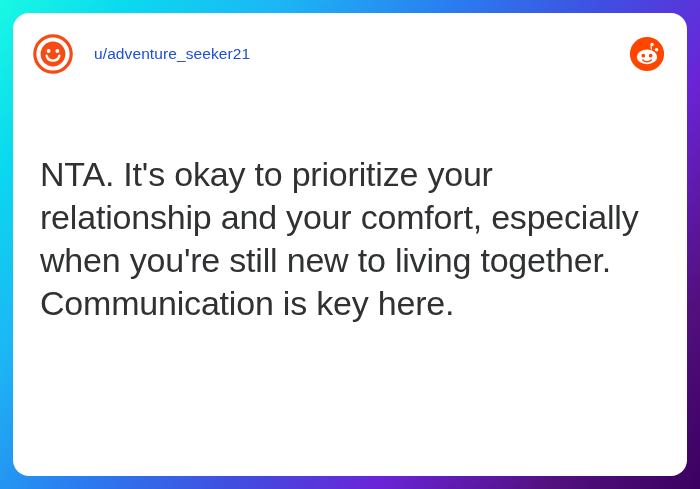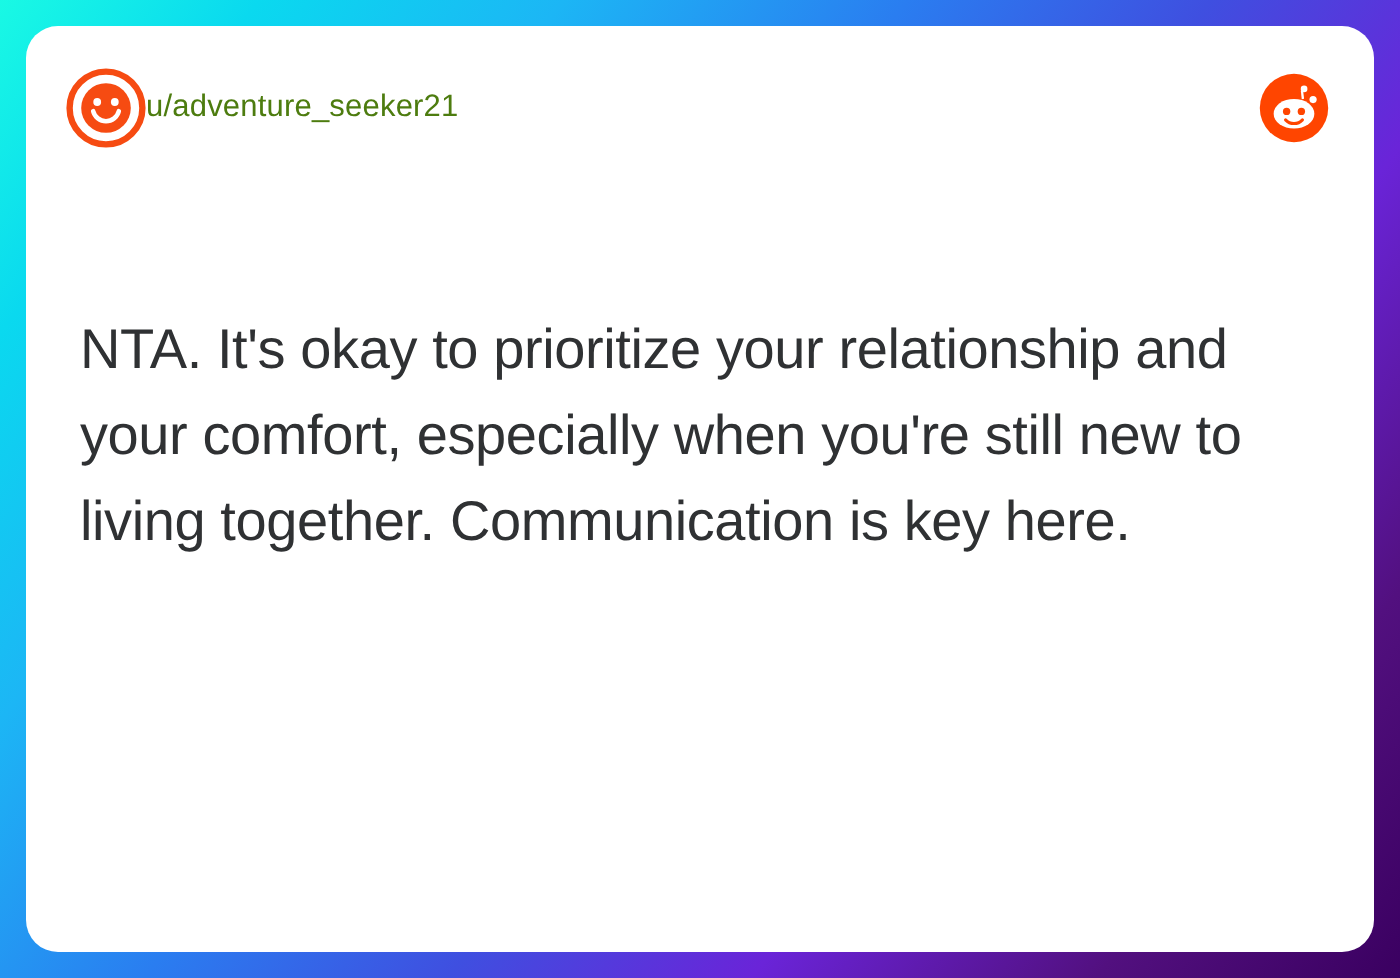--- a/index.html
+++ b/index.html
@@ -54,44 +54,44 @@
   }
 
   .avatar {
     width: 40px;
     height: 40px;
     flex: 0 0 40px;
     display: block;
   }
 
   .username {
-    margin-left: 0;
+    margin-left: 21px;
     font-size: 15.5px;
-    color: #4d7c0f;
+    color: #1d4ed8;
     letter-spacing: 0.1px;
     white-space: nowrap;
   }
 
   .brand-logo {
     margin-left: auto;
     width: 36px;
     height: 36px;
     display: block;
   }
 
   
   #card-body {
     position: absolute;
     top: 140px;
     left: 27px;
     right: 20px;
   }
 
   .post-text {
-    font-size: 28px;
+    font-size: 34px;
     line-height: 43px;
     color: #2f3133;
     letter-spacing: -0.2px;
     margin: 0;
     font-weight: 400;
     white-space: pre-wrap;
     word-break: normal;
   }
 </style>
 </head>

